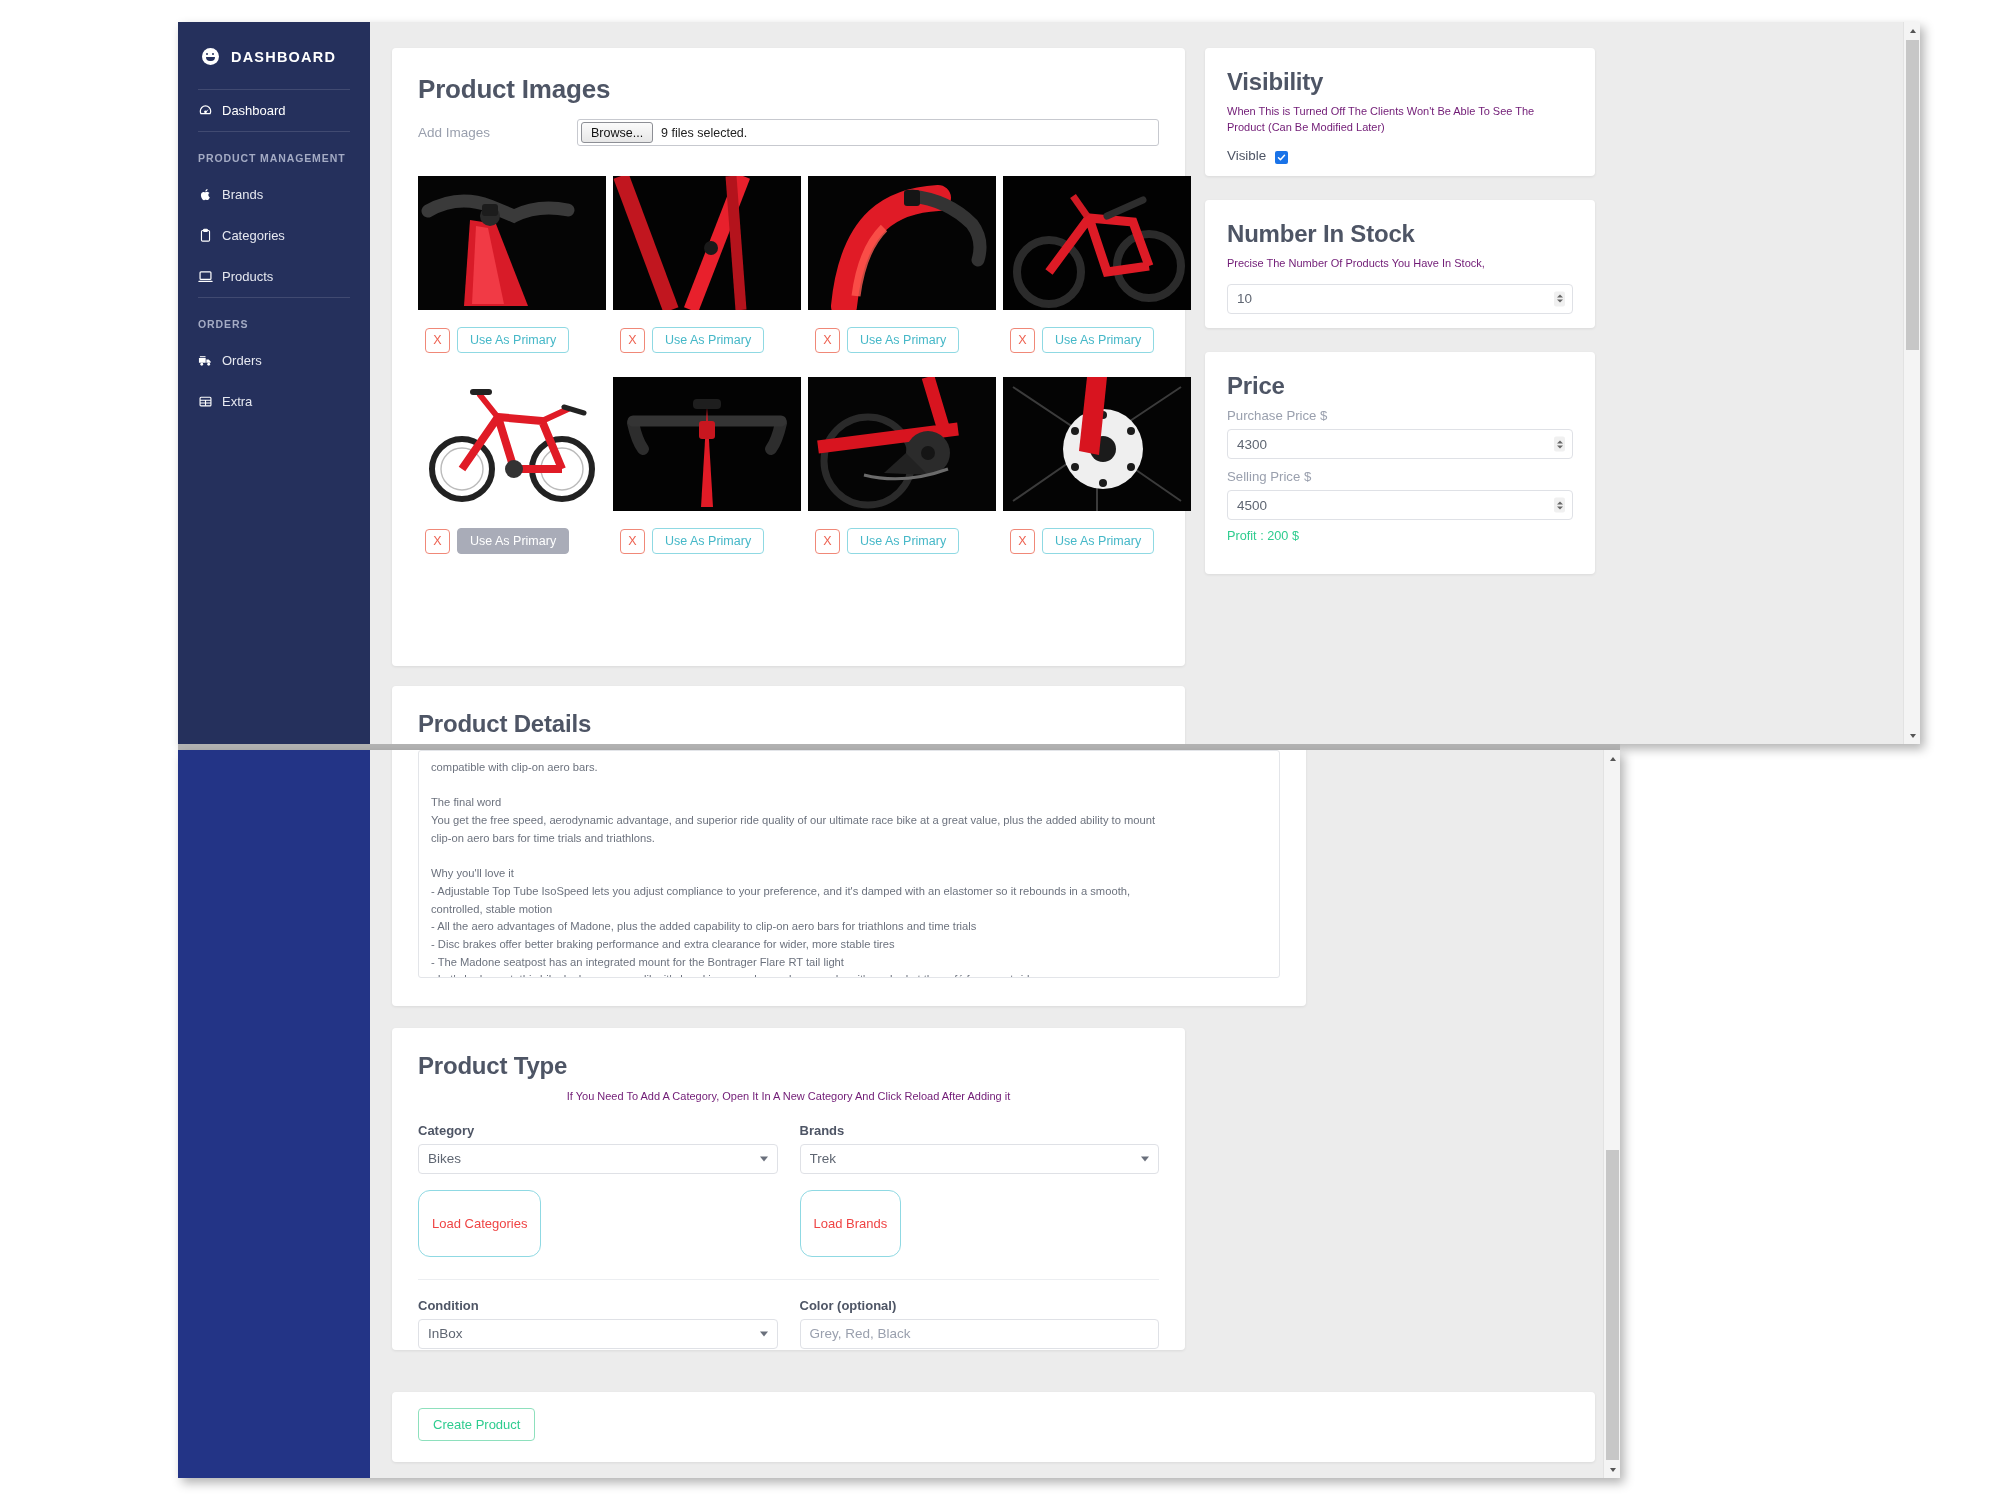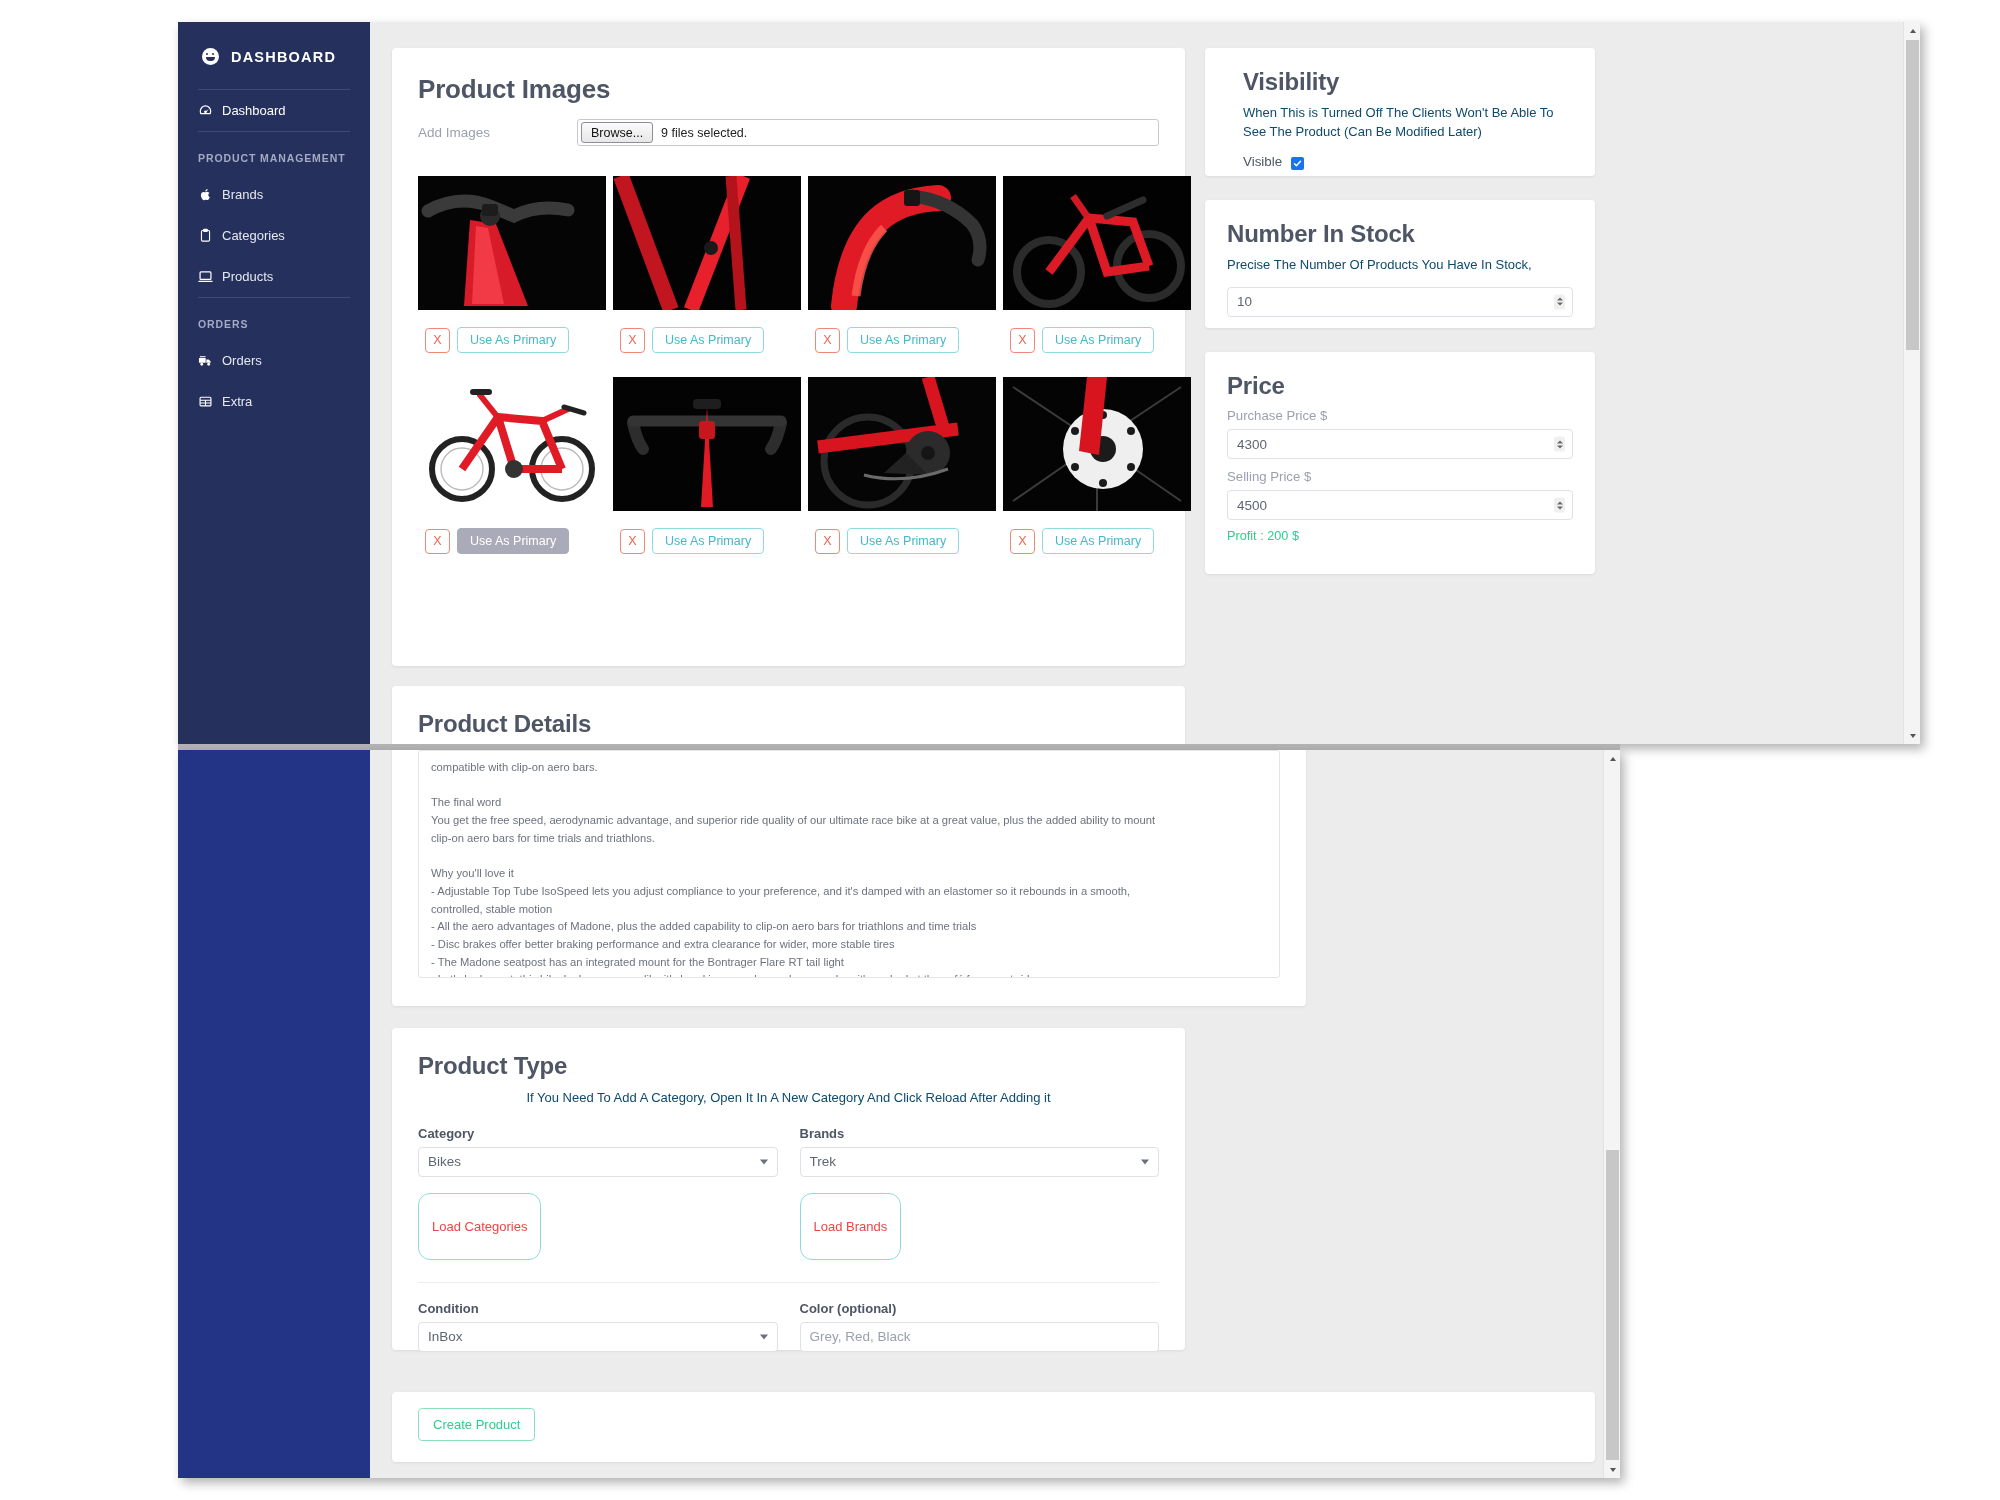--- a/index.html
+++ b/index.html
@@ -67,21 +67,21 @@
 
   .card {
     position: absolute; background: #fff; border-radius: 4px;
     box-shadow: 0 1px 3px rgba(0,0,0,.08);
   }
   h2.card-title {
     margin: 0 0 14px 0; font-size: 26px; font-weight: bold; color: #4e5565;
     letter-spacing: -.2px;
   }
   h2.sm { font-size: 24px; }
-  .card-sub { font-size: 13px; color: #0c4a6e; line-height: 1.45; margin-bottom: 12px; }
+  .card-sub { font-size: 11px; color: #701a75; line-height: 1.45; margin-bottom: 12px; }
 
   
   .file-row { display: flex; align-items: center; gap: 16px; }
   .file-lbl { font-size: 13.5px; color: #9aa0ae; width: 143px; flex: none; }
   .file-ctl {
     flex: 1; height: 27px; border: 1px solid #c7c9cf; border-radius: 3px;
     background: #fff; display: flex; align-items: center; padding: 0 3px;
   }
   .browse-btn {
     border: 1px solid #8d8f95; border-radius: 3px;
@@ -425,21 +425,21 @@
             </div>
           </div>
         </div>
       </div>
 
       <div class="card" style="left:22px; top:664px; width:793px; height:120px; padding:24px 26px 0 26px;">
         <h2 class="card-title sm" style="margin-bottom:10px;">Product Details</h2>
 
       </div>
 
-      <div class="card" style="left:835px; top:26px; width:390px; height:128px; padding:20px 38px;">
+      <div class="card" style="left:835px; top:26px; width:390px; height:128px; padding:20px 22px;">
         <h2 class="card-title sm" style="margin-bottom:8px;">Visibility</h2>
         <div class="card-sub">When This is Turned Off The Clients Won't Be Able To See The Product (Can Be Modified Later)</div>
         <div class="visible-row">
           <span>Visible</span>
           <span class="chk">
             <svg viewBox="0 0 12 12">
                 <path d="M2 6.3 L4.6 8.9 L10 3" stroke="#fff" stroke-width="2" fill="none" stroke-linecap="round" stroke-linejoin="round"></path>
               </svg>
           </span>
         </div>

